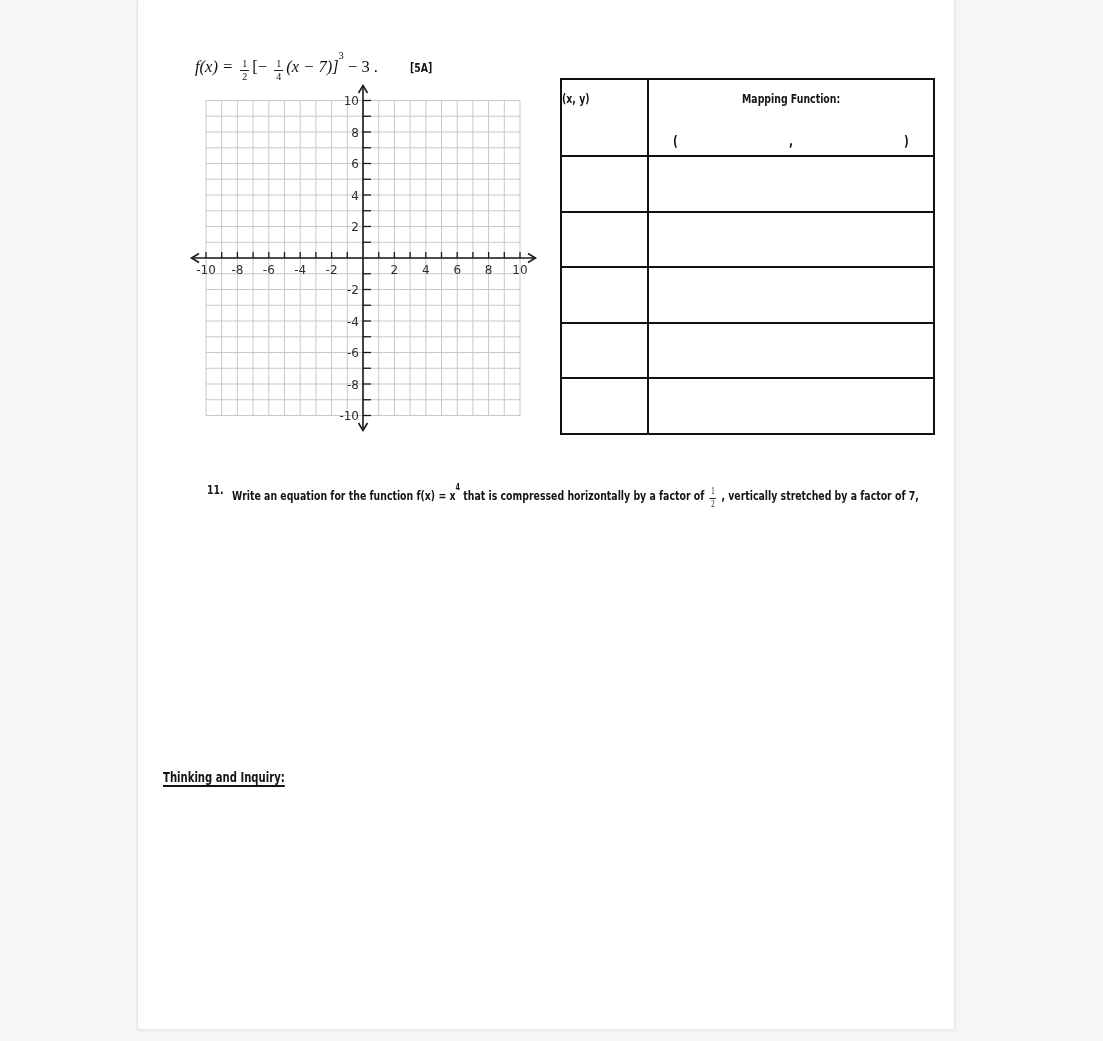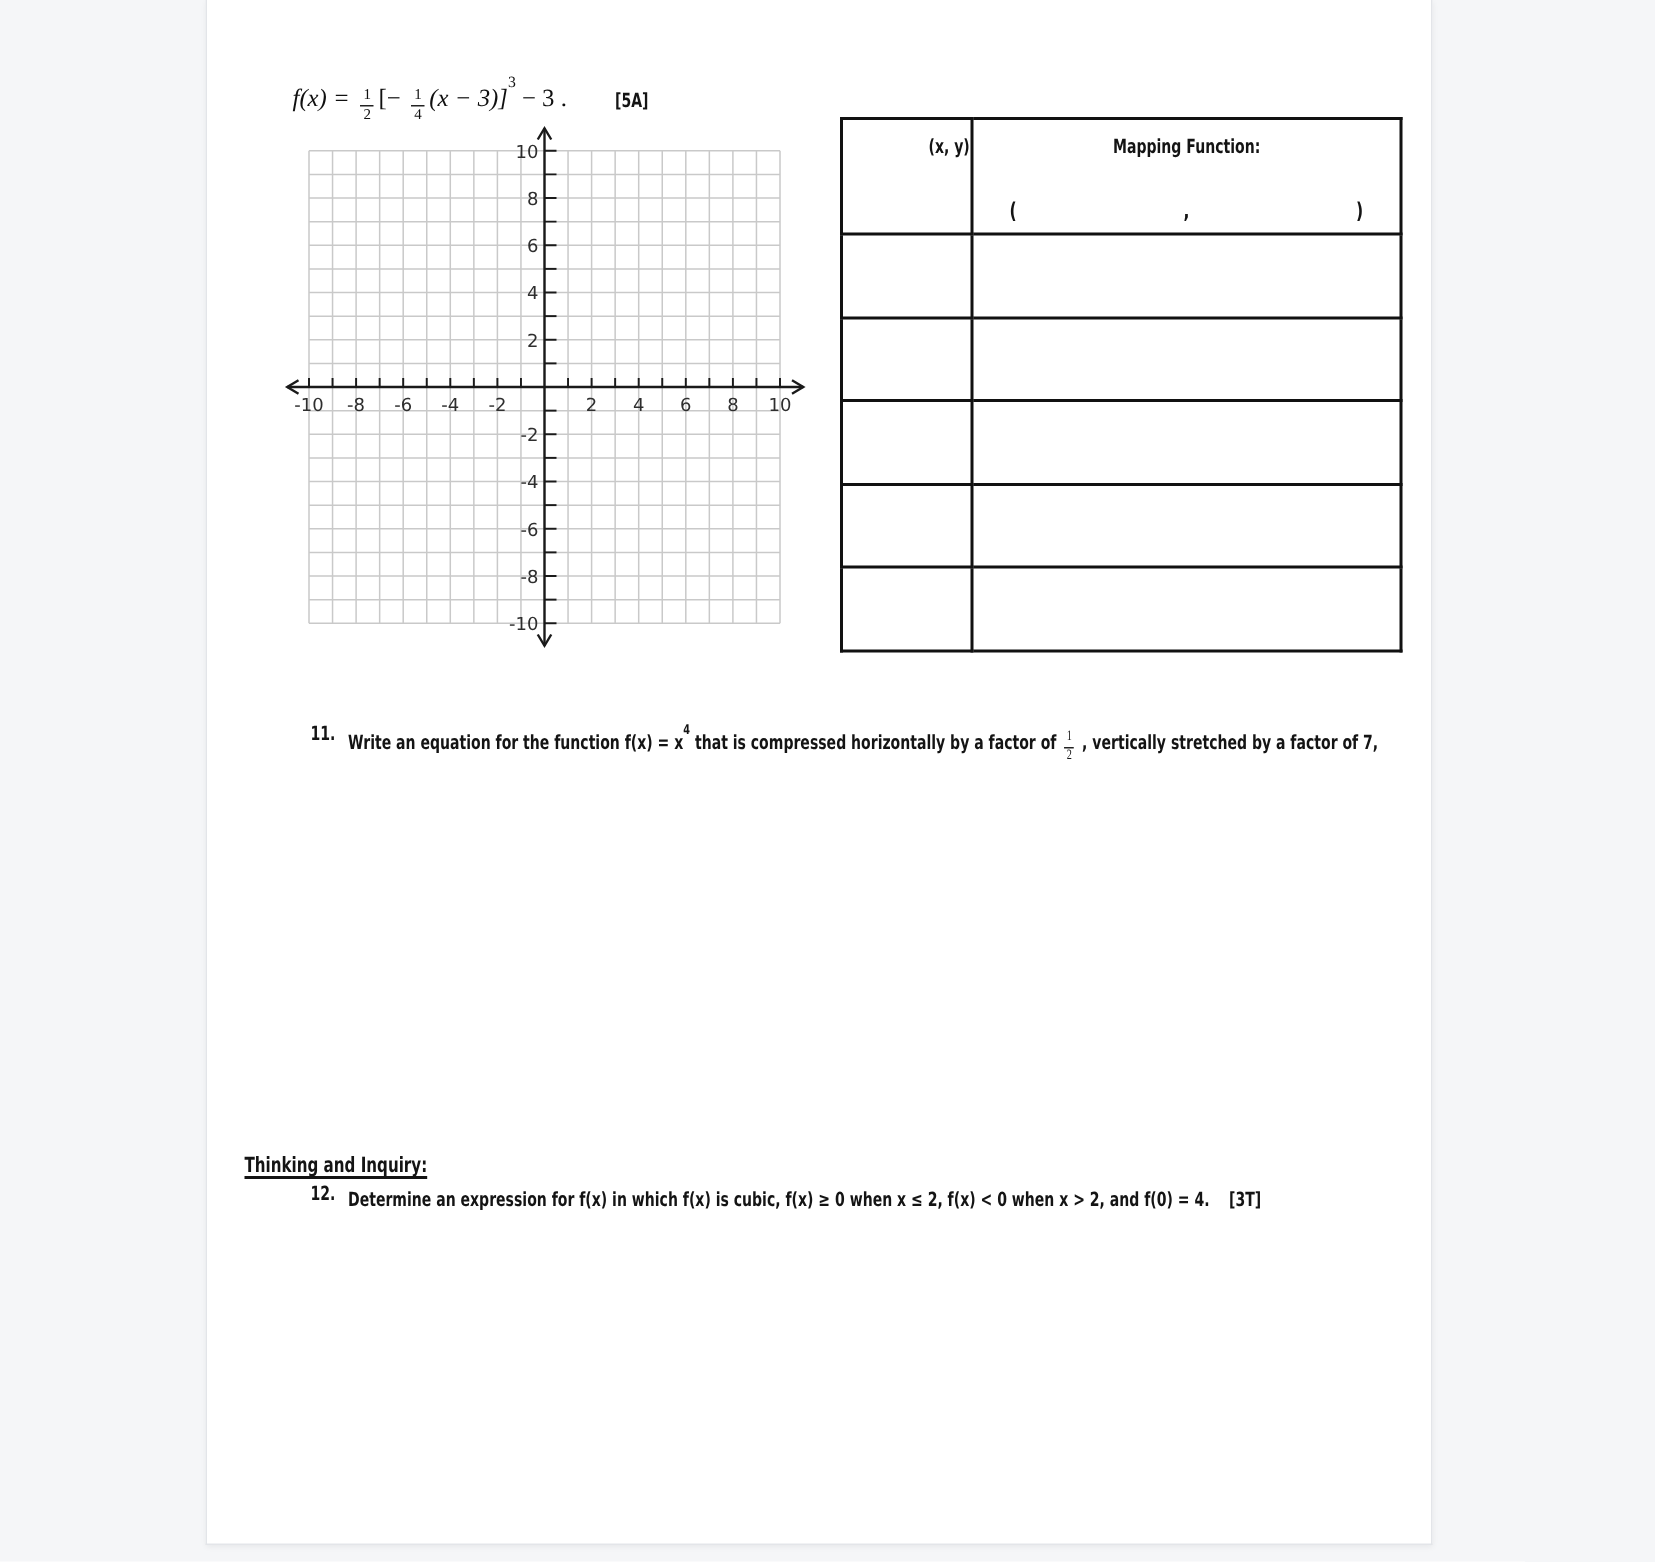--- a/index.html
+++ b/index.html
@@ -53,37 +53,37 @@
 
   #mapping-table {
     position: absolute; left: 422px; top: 78px; width: 373px;
     border-collapse: collapse; table-layout: fixed;
   }
   #mapping-table th, #mapping-table td {
     border: 2px solid #111111; padding: 0; vertical-align: top; background: #fff;
   }
   #mapping-table thead th { height: 77px; }
   #mapping-table tbody td { height: 55.5px; }
-  .xy-h { text-align: right; padding-top: 9px !important; }
+  .xy-h { text-align: left; padding-top: 9px !important; }
   .map-title { text-align: center; padding-top: 9px; }
   .paren-row { display: flex; justify-content: space-between; padding: 0 24px; margin-top: 25px; }
   .paren-row .ci { font-size: 14.5px; }
 
   #q11 { left: 49px; top: 480px; }
   #thinking { position: absolute; left: 25px; top: 766px; line-height: 22px; }
   #thinking .ci { font-size: 14px; text-decoration: underline; text-decoration-thickness: 2px; text-underline-offset: 3px; }
   #q12 { left: 49px; top: 787px; }
 </style>
 </head>
 <body>
 
 <div id="sheet">
 
   <div id="q10" class="qline">
-    <span class="math" style="margin-left:8px"><span class="it">f(x) = </span><span class="frac"><span class="fn">1</span><span class="fd">2</span></span><span>[− </span><span class="frac"><span class="fn">1</span><span class="fd">4</span></span><span class="it">(x − 3)]</span><sup class="exp">3</sup><span> − 3 .</span></span>
+    <span class="math" style="margin-left:8px"><span class="it">f(x) = </span><span class="frac"><span class="fn">1</span><span class="fd">2</span></span><span>[− </span><span class="frac"><span class="fn">1</span><span class="fd">4</span></span><span class="it">(x − 7)]</span><sup class="exp">3</sup><span> − 3 .</span></span>
     <span class="cond" style="margin-left: 32px; width: 22.32px;"><span class="ci">[5A]</span></span>
   </div>
 
   <svg id="grid-graph" width="349" height="360" viewBox="0 0 349 360">
       <line x1="17" y1="22.5" x2="17" y2="337.5" stroke="#c9c9c9" stroke-width="1"></line>
       <line x1="32.70000000000002" y1="22.5" x2="32.70000000000002" y2="337.5" stroke="#c9c9c9" stroke-width="1"></line>
       <line x1="48.400000000000006" y1="22.5" x2="48.400000000000006" y2="337.5" stroke="#c9c9c9" stroke-width="1"></line>
       <line x1="64.10000000000001" y1="22.5" x2="64.10000000000001" y2="337.5" stroke="#c9c9c9" stroke-width="1"></line>
       <line x1="79.80000000000001" y1="22.5" x2="79.80000000000001" y2="337.5" stroke="#c9c9c9" stroke-width="1"></line>
       <line x1="95.5" y1="22.5" x2="95.5" y2="337.5" stroke="#c9c9c9" stroke-width="1"></line>
@@ -245,24 +245,14 @@
           <span class="cond" style="width: 686.801px;"><span class="ci"><span>Write an equation for the function f(x) = x</span><sup class="exp">4</sup><span> that is compressed horizontally by a factor of </span><span class="frac"><span class="fn">1</span><span class="fd">2</span></span><span> , vertically stretched by a factor of 7,</span></span></span>
         </div>
       </div>
     </div>
   </div>
 
   <div id="thinking">
     <span class="cond" style="width: 121.793px;"><span class="ci">Thinking and Inquiry:</span></span>
   </div>
 
-  <div id="q12" class="qblock">
-    <div class="qrow">
-      <span class="cond qnum" style="width: 16.5825px;"><span class="ci">12.</span></span>
-      <div class="qtextcol">
-        <div class="qline">
-          <span class="cond" style="width: 608.771px;"><span class="ci"><span>Determine an expression for f(x) in which f(x) is cubic, f(x) ≥ 0 when x ≤ 2, f(x) &lt; 0 when x &gt; 2, and f(0) = 4.</span><span class="marks">[3T]</span></span></span>
-        </div>
-      </div>
-    </div>
-  </div>
 
 </div>
 
 </body></html>

